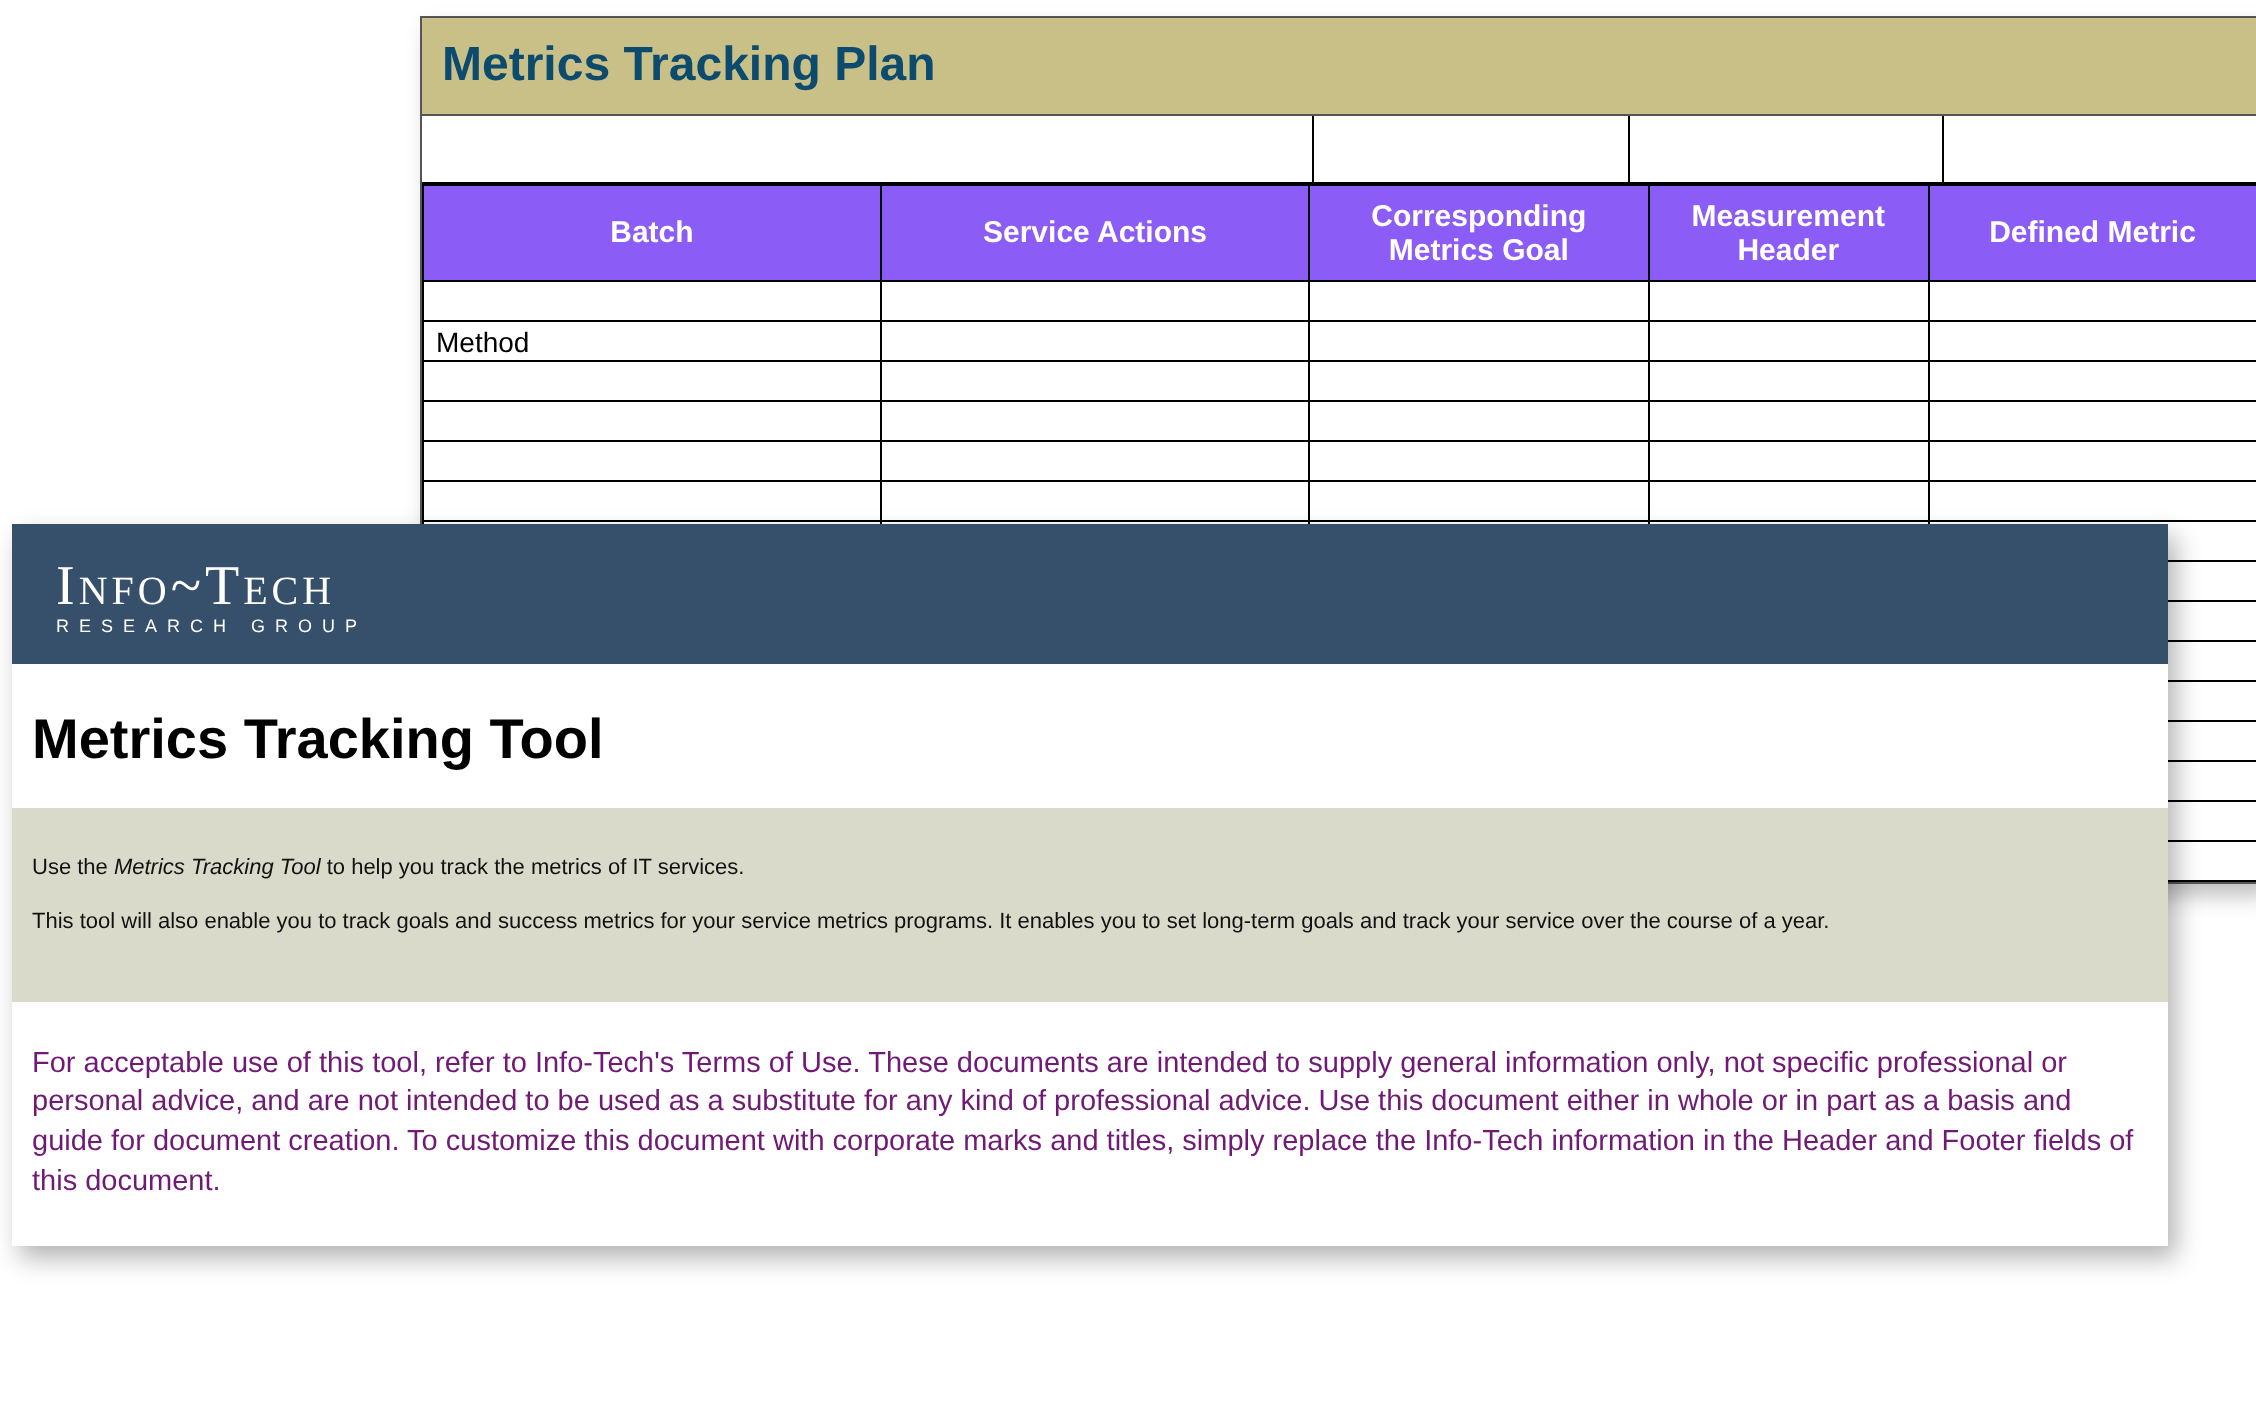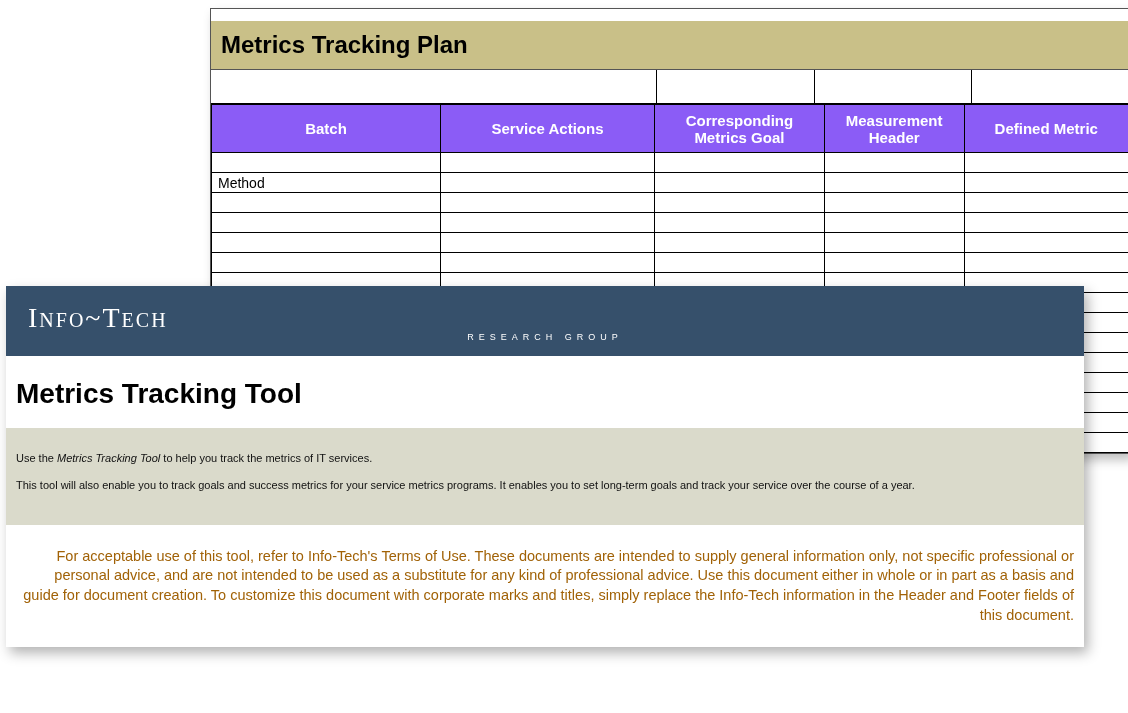--- a/index.html
+++ b/index.html
@@ -23,22 +23,21 @@
     background: #fff;
     box-shadow: 4px 6px 10px rgba(0,0,0,0.25);
     border: 1px solid #555;
   }
   .plan-title-bar {
     border-bottom: 1px solid #555;
     background: #c9c088;
     padding: 10px 10px;
     font-size: 24px;
     font-weight: bold;
-    color: #000000;
-    margin-top: 12px;
+    color: #0c4a6e;
   }
   .spacer-row {
     height: 34px;
     border-bottom: 1px solid #000;
     display: flex;
   }
   .spacer-row .blank-left {
     width: 445px;
   }
   .spacer-row .cell-top {
@@ -71,59 +70,56 @@
   }
 
   
   .front-card {
     position: absolute;
     left: 6px;
     top: 262px;
     width: 1078px;
     background: #fff;
     box-shadow: 4px 6px 12px rgba(0,0,0,0.30);
-    margin-top: 24px;
   }
   .brand-bar {
     background: #36506b;
     color: #fff;
     padding: 16px 22px 14px 22px;
   }
   .brand-main {
     font-family: "Times New Roman", Georgia, serif;
     font-size: 28px;
     letter-spacing: 2px;
     font-variant: small-caps;
   }
   .brand-sub {
     font-size: 9px;
     letter-spacing: 5px;
     margin-top: -2px;
-    text-align: center;
   }
   .tool-title {
     font-size: 28px;
     font-weight: bold;
     padding: 22px 10px 18px 10px;
     color: #000;
   }
   .tool-intro {
     background: #dadacb;
     padding: 12px 10px 20px 10px;
     font-size: 11px;
     color: #111;
     line-height: 1.45;
   }
   .tool-intro em { font-style: italic; }
   .tool-footer {
     padding: 22px 10px 22px 10px;
     font-size: 14.5px;
-    color: #a16207;
+    color: #701a75;
     line-height: 1.35;
-    text-align: right;
   }
 </style>
 </head>
 <body>
 
 <div class="back-sheet">
   <div class="plan-title-bar">Metrics Tracking Plan</div>
   <div class="spacer-row">
     <div class="blank-left"></div>
     <div class="cell-top"></div>

